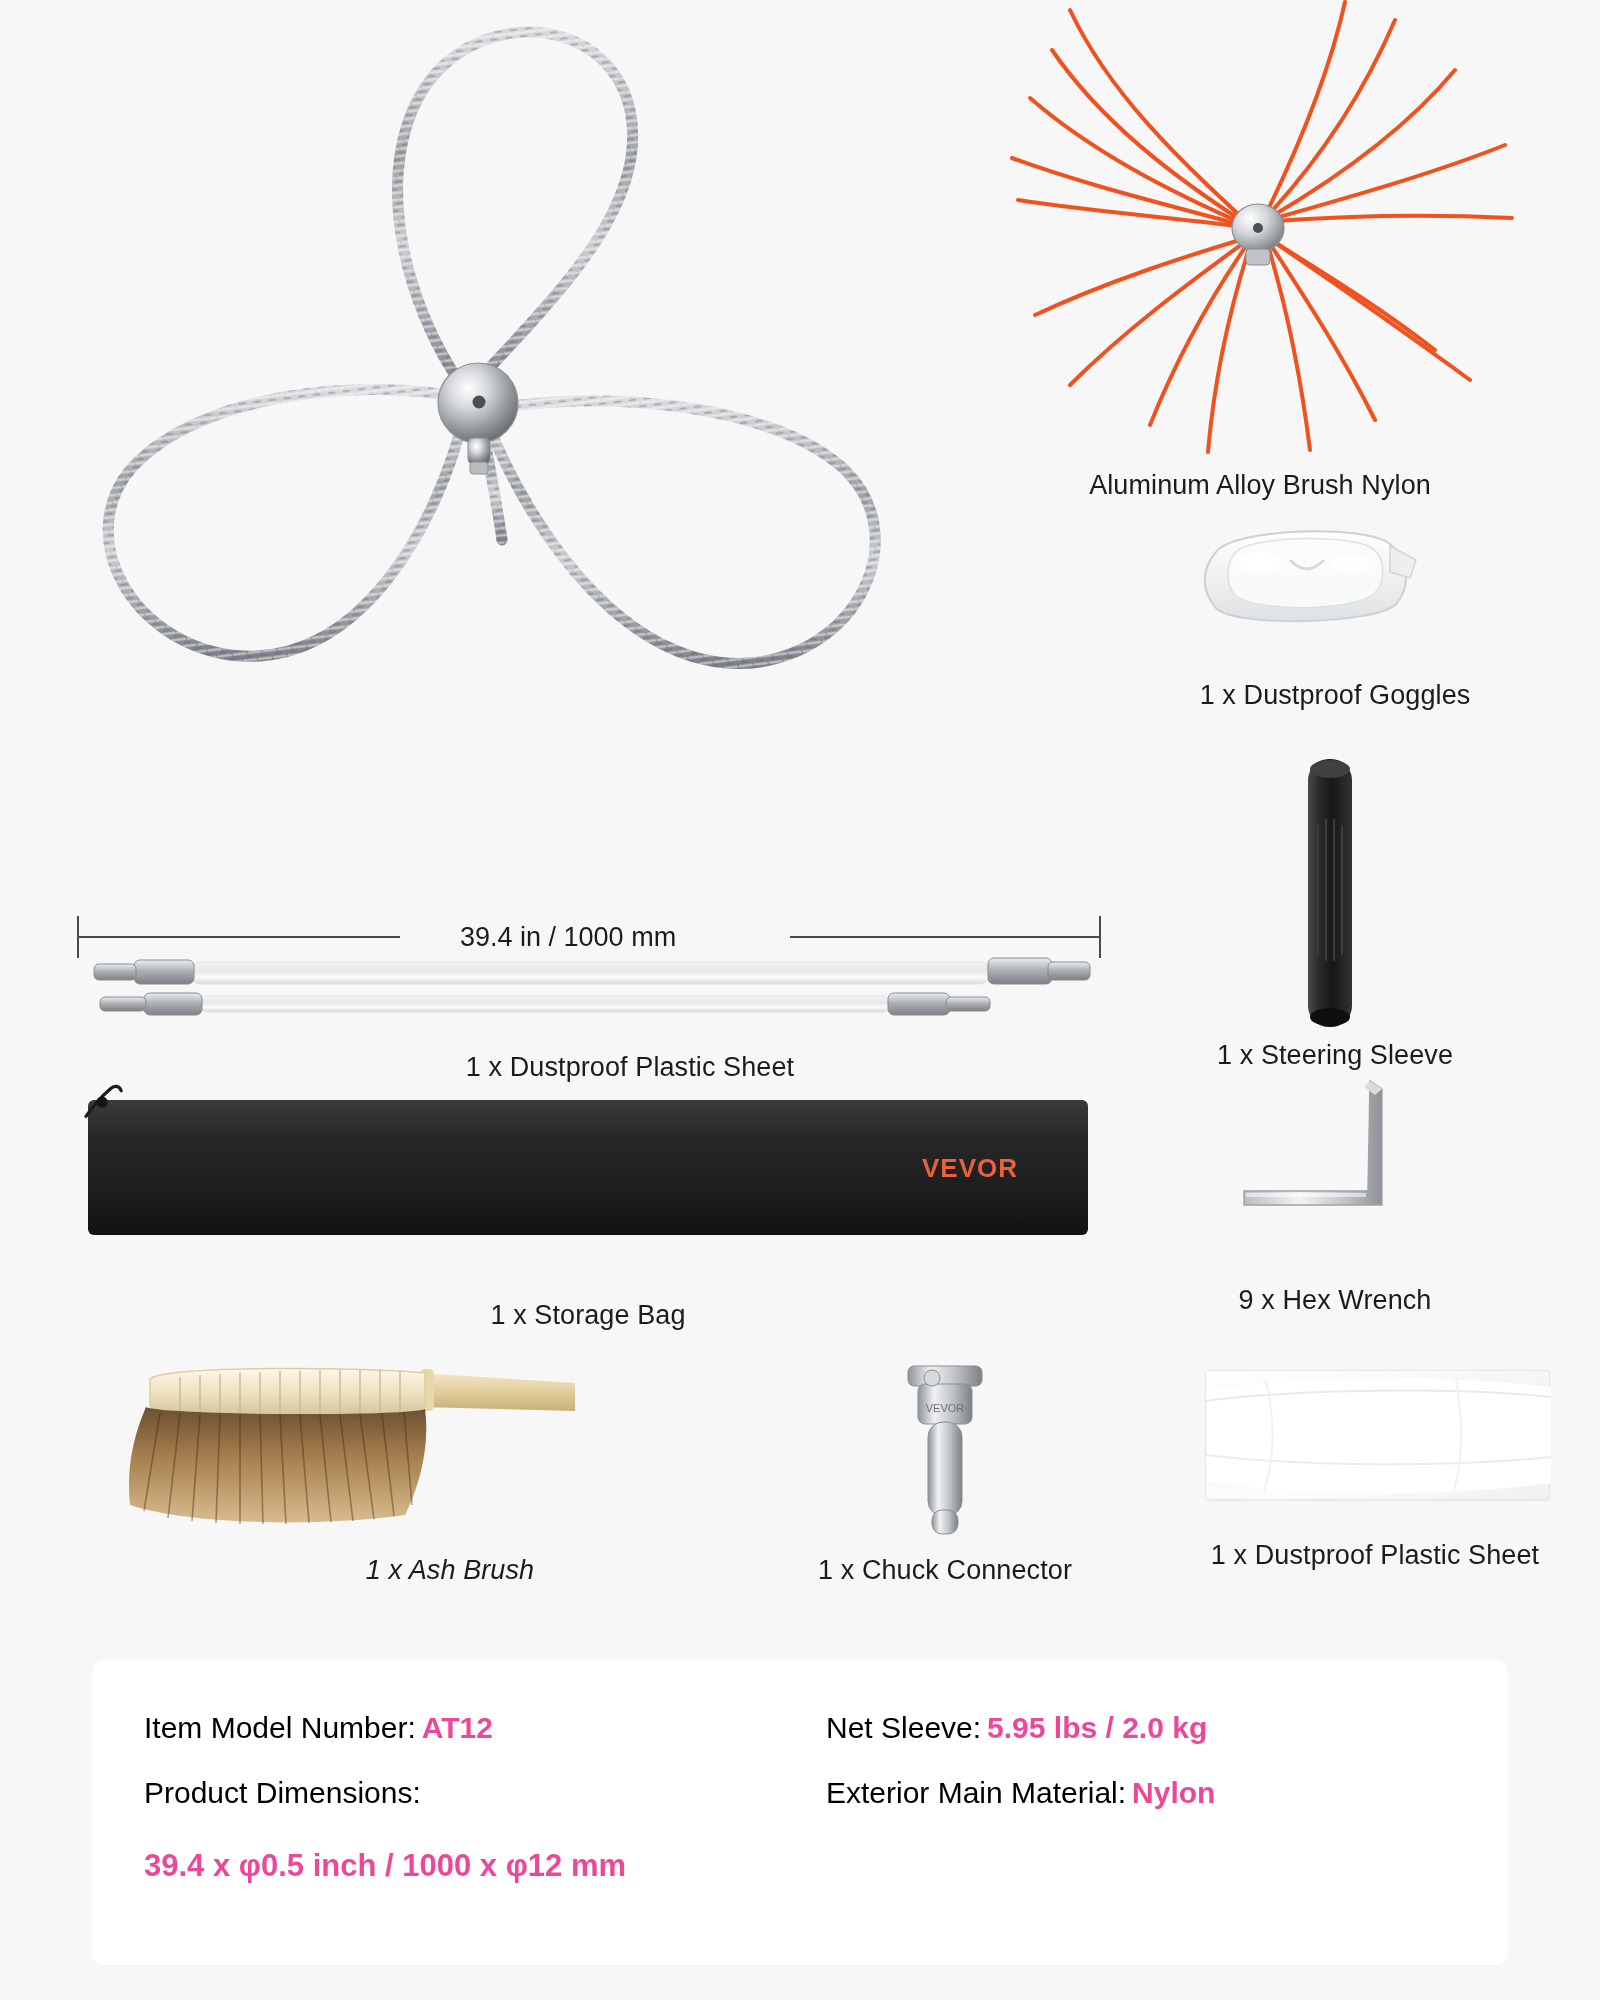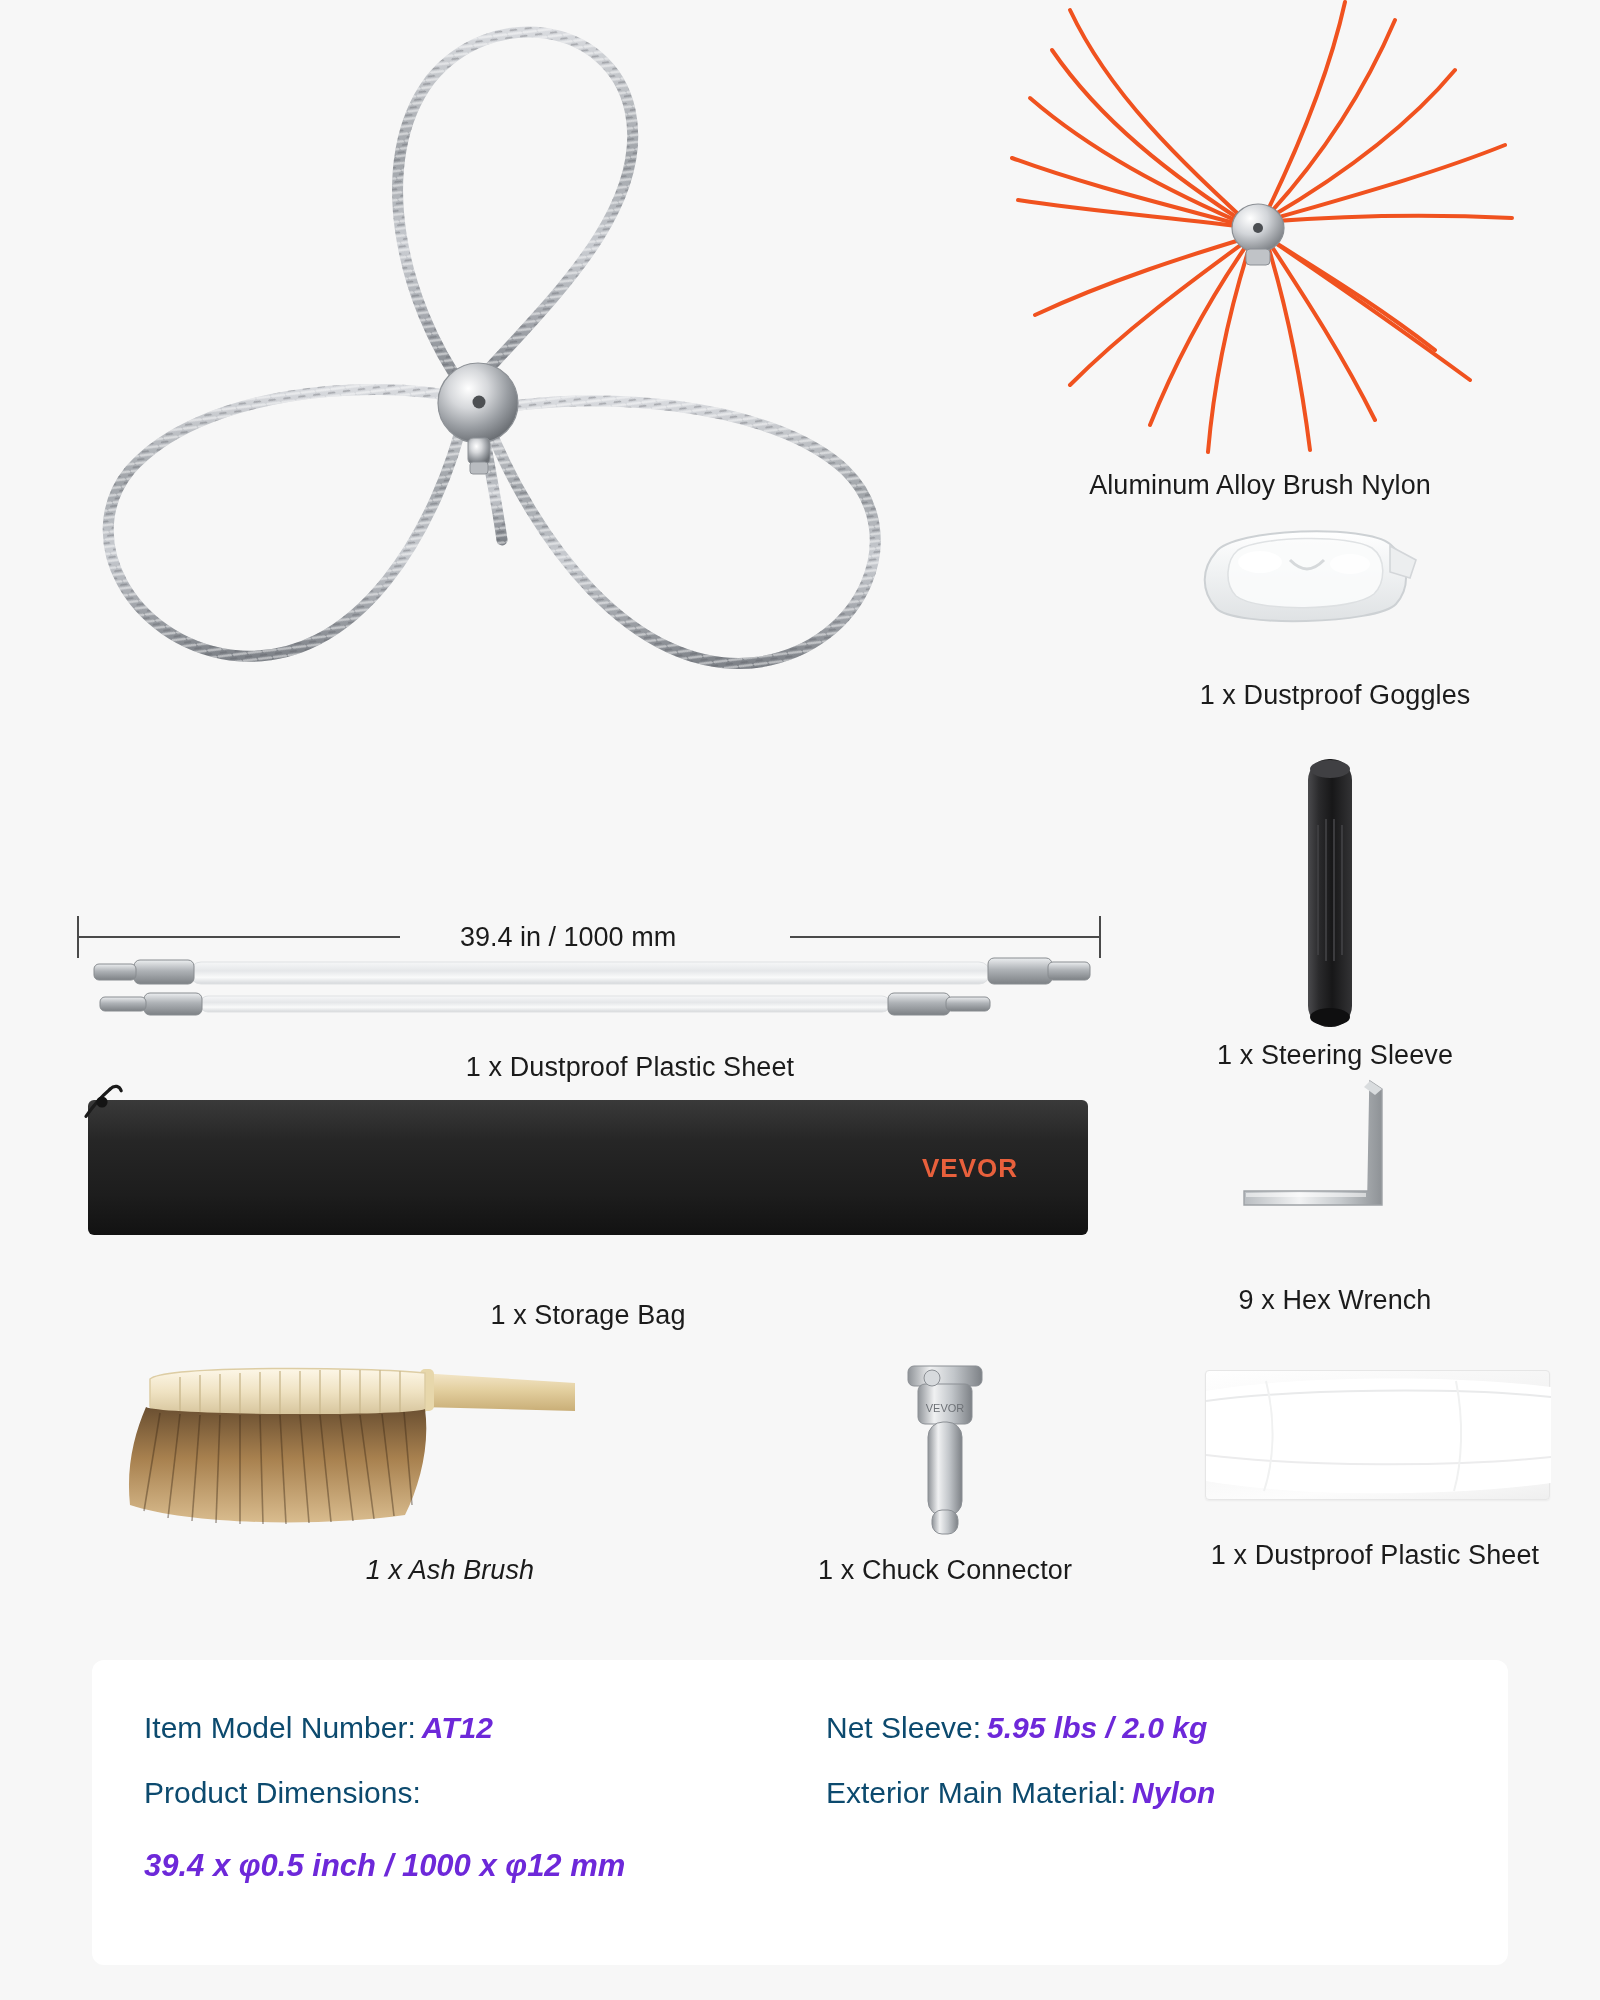--- a/index.html
+++ b/index.html
@@ -73,22 +73,22 @@
   
   .specs {
     position:absolute; left:92px; top:1660px; width:1416px; height:305px;
     background:#ffffff; border-radius:12px;
     display:grid; grid-template-columns:1fr 1fr;
     padding:48px 0 0 52px;
     align-content:start;
     row-gap:24px;
   }
   .spec-row { font-size:30px; line-height:1.35; white-space:nowrap; }
-  .spec-label { color:#0c4a6e; }
-  .spec-val { color:#6d28d9; font-weight:bold; margin-left:6px;font-style:italic; }
+  .spec-label { color:#000000; }
+  .spec-val { color:#ec4899; font-weight:bold; margin-left:6px; }
   .spec-val.block { display:block; margin-left:0; margin-top:32px; font-size:31px; }
   .meas-text {
     position:absolute; font-size:27px; color:#1b1b1b; white-space:nowrap;
   }
 </style>
 </head>
 <body>
 
 <div class="stage">
 

